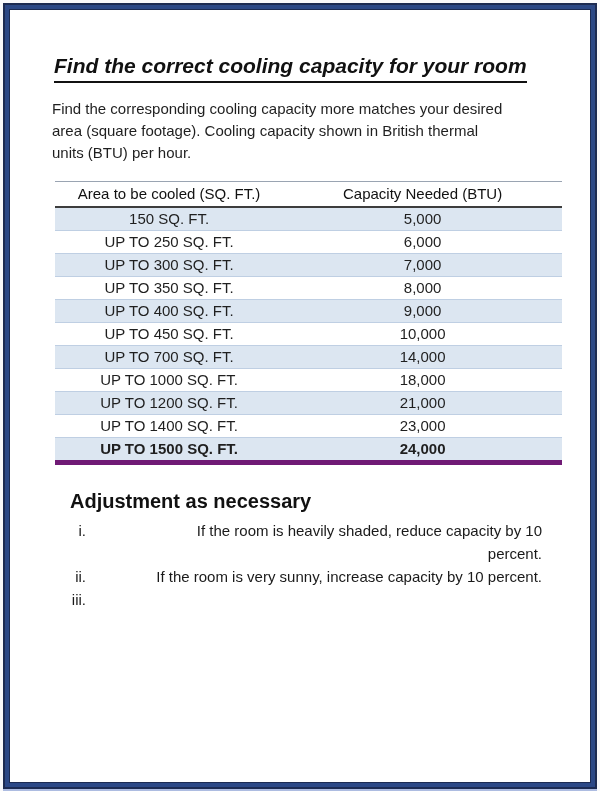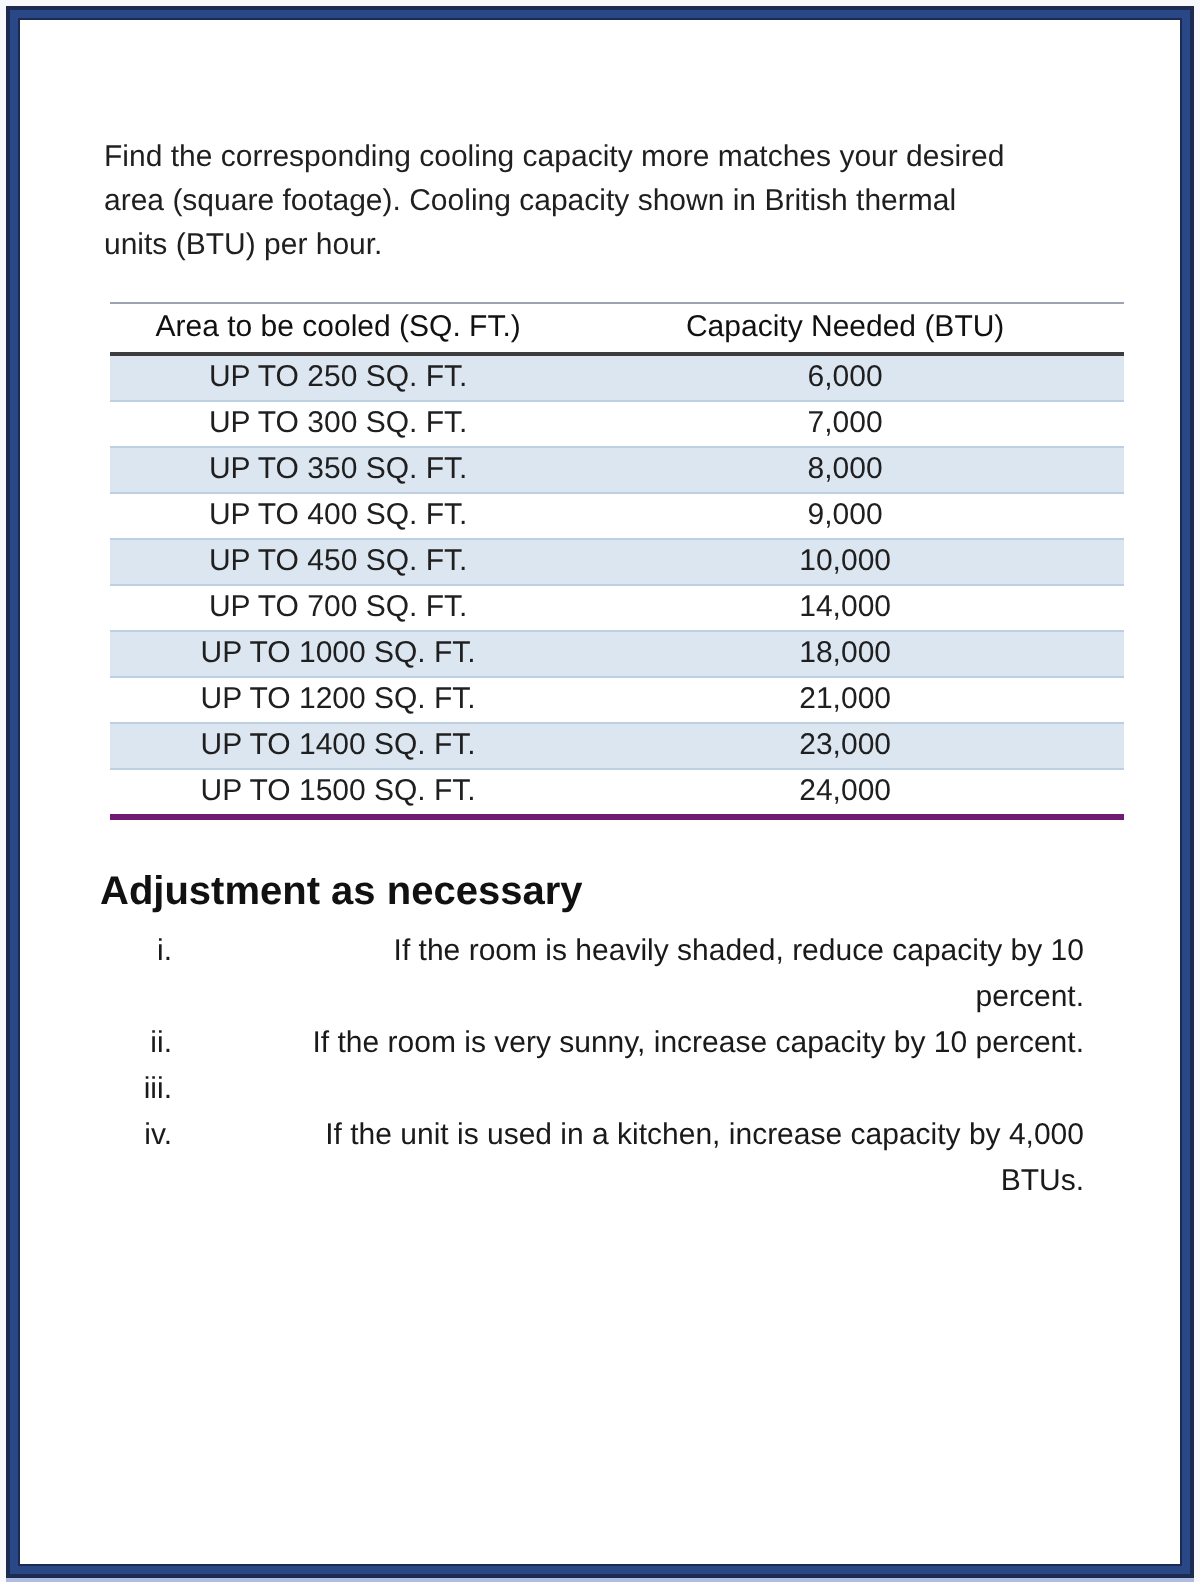--- a/index.html
+++ b/index.html
@@ -61,24 +61,24 @@
   table.capacity col.c1 { width: 45%; }
   table.capacity col.c2 { width: 55%; }
   table.capacity td {
     text-align: center;
     padding: 2px 0;
     line-height: 18px;
     color: #1f1f1f;
   }
   table.capacity tbody tr { border-bottom: 1px solid #bfcfe3; }
   table.capacity tbody tr:nth-child(odd) { background: #dce6f1; }
-  table.capacity tbody tr:last-child { border-bottom: 3px solid #701a75; }
+  table.capacity tbody tr:last-child { border-bottom: 5px solid #701a75; font-weight: bold; }
 
   .adj-heading {
-    margin: 24px 0 0 0;
+    margin: 24px 0 0 20px;
     font-size: 20px; line-height: 25px;
     font-weight: bold;
     color: #111;
   }
   .adj-lead {
     margin: 16px 0 0 2px;
     font-size: 15px; line-height: 21px;
     font-weight: bold;
     color: #111;
   }
@@ -88,37 +88,44 @@
   .adj-text { margin-left: 26px; width: 430px; white-space: pre-line; text-align: right; }
 </style>
 </head>
 <body>
 
 <div class="frame-a">
   <div class="frame-b">
     <div class="frame-c">
       <div class="doc">
 
+        <h1 class="title">
+          <span class="underlined">Find the correct cooling capacity for your room</span>
+        </h1>
 
         <p class="intro">Find the corresponding cooling capacity more matches your desired
 area (square footage). Cooling capacity shown in British thermal
 units (BTU) per hour.</p>
 
         <table class="capacity">
           <colgroup>
               <col class="c1">
               <col class="c2">
             </colgroup>
           <thead>
             <tr>
               <th>Area to be cooled (SQ. FT.)</th>
               <th>Capacity Needed (BTU)</th>
             </tr>
           </thead>
           <tbody>
+            <tr>
+                <td>150 SQ. FT.</td>
+                <td>5,000</td>
+              </tr>
             <tr>
                 <td>UP TO 250 SQ. FT.</td>
                 <td>6,000</td>
               </tr>
             <tr>
                 <td>UP TO 300 SQ. FT.</td>
                 <td>7,000</td>
               </tr>
             <tr>
                 <td>UP TO 350 SQ. FT.</td>
@@ -164,23 +171,18 @@
             <span class="adj-text">If the room is heavily shaded, reduce capacity by 10
 percent.</span>
           </div>
           <div class="adj-item">
             <span class="adj-marker">ii.</span>
             <span class="adj-text">If the room is very sunny, increase capacity by 10 percent.</span>
           </div>
           <div class="adj-item">
             <span class="adj-marker">iii.</span>
           </div>
-          <div class="adj-item">
-            <span class="adj-marker">iv.</span>
-            <span class="adj-text">If the unit is used in a kitchen, increase capacity by 4,000
-BTUs.</span>
-          </div>
         </div>
 
       </div>
     </div>
   </div>
 </div>
 
 </body></html>

